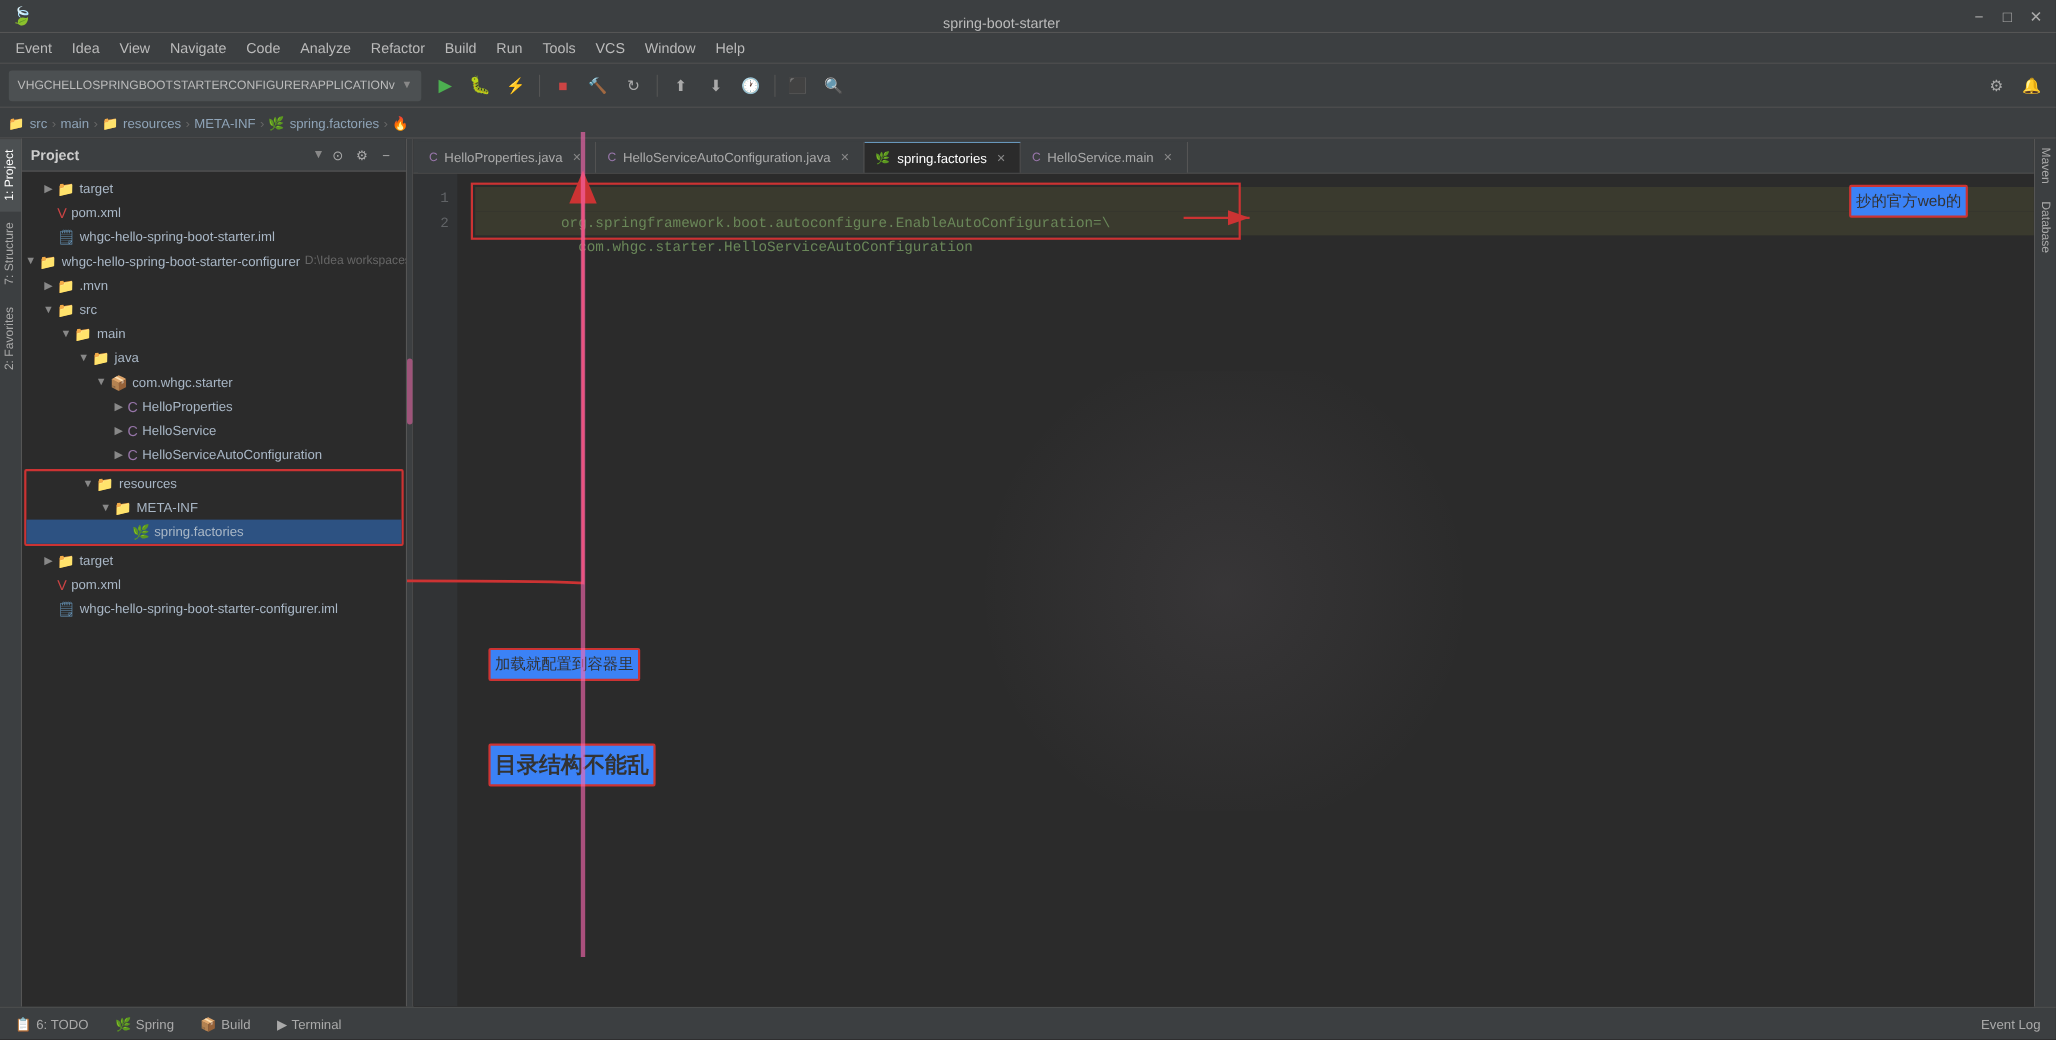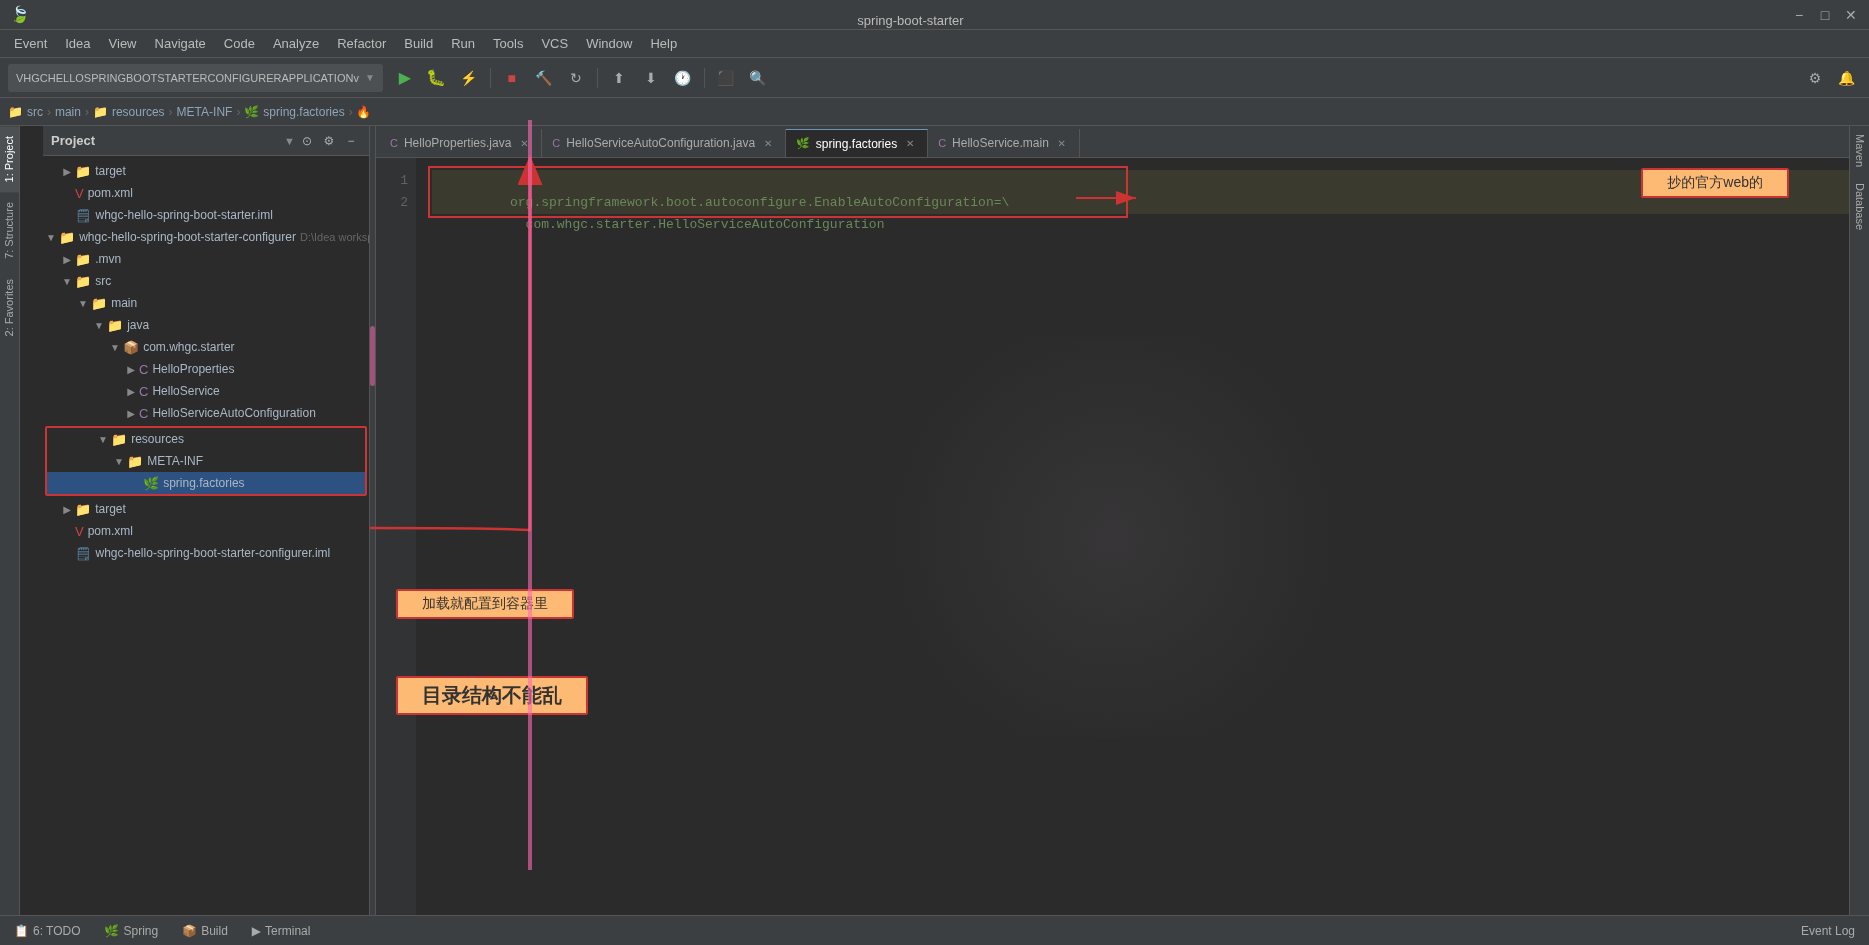--- a/index.html
+++ b/index.html
@@ -134,21 +134,20 @@
     }
     .side-tab.active { color: #fff; background: #4c5052; }
 
     
     .project-panel {
       width: 350px;
       background: #2b2b2b;
       border-right: 1px solid #555;
       display: flex;
       flex-direction: column;
-      padding-left: 23px;
     }
     .panel-header {
       height: 30px;
       background: #3c3f41;
       display: flex;
       align-items: center;
       justify-content: space-between;
       padding: 0 8px;
       border-bottom: 1px solid #555;
     }
@@ -275,28 +274,29 @@
       white-space: pre;
     }
     .code-line.highlighted-line {
       background: #3a3a2e;
     }
 
     
     .annotation {
       position: absolute;
       border: 2px solid #cc3333;
-      background: #fdba74;
+      background: #3b82f6;
       color: #333;
-      padding: 4px 24px;
+      padding: 4px 4px;
       font-size: 13px;
       font-family: Arial, sans-serif;
       white-space: nowrap;
       z-index: 10;
       border-radius: 2px;
+      margin-left: 48px;
     }
 
     
     .overlay-svg {
       position: absolute;
       top: 0;
       left: 0;
       width: 100%;
       height: 100%;
       pointer-events: none;

